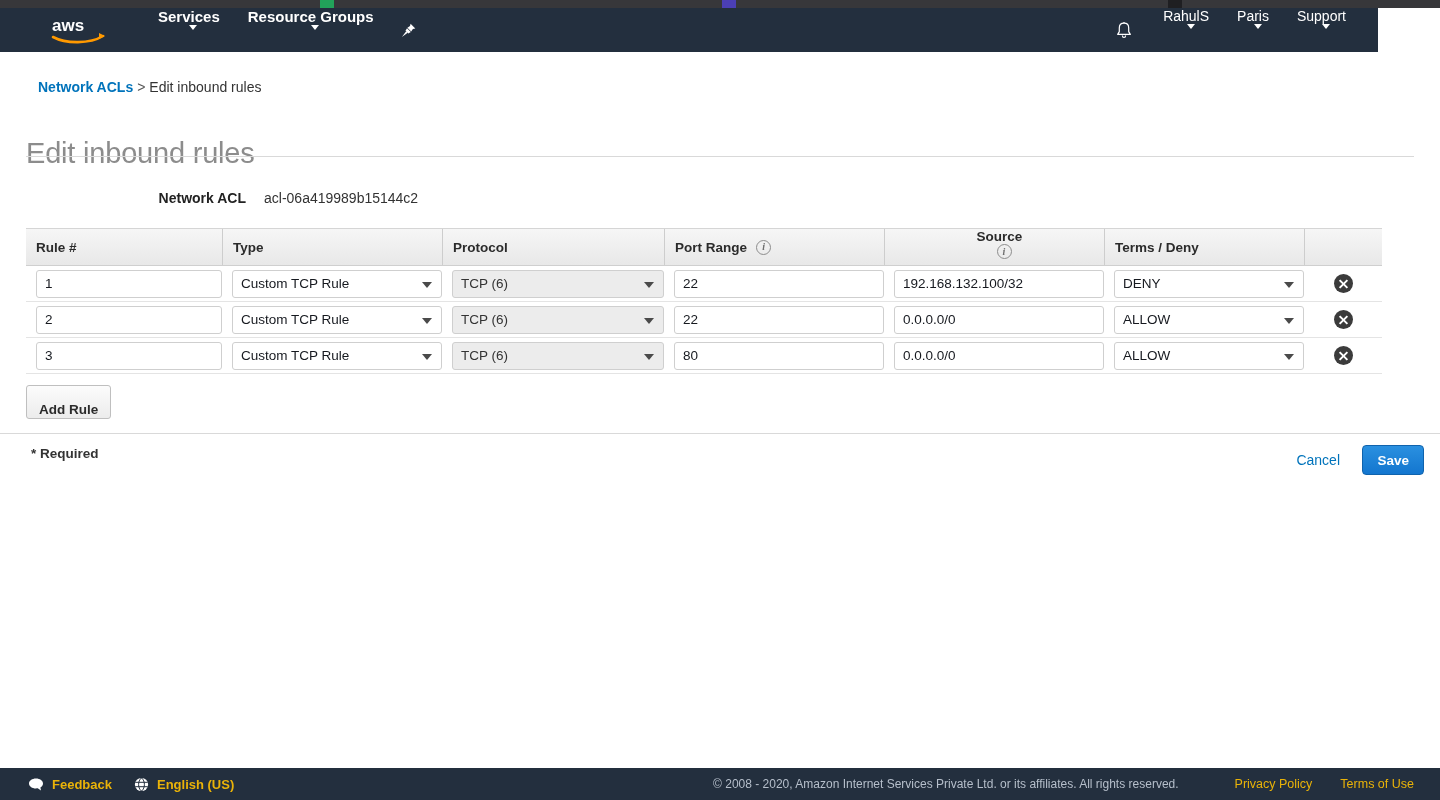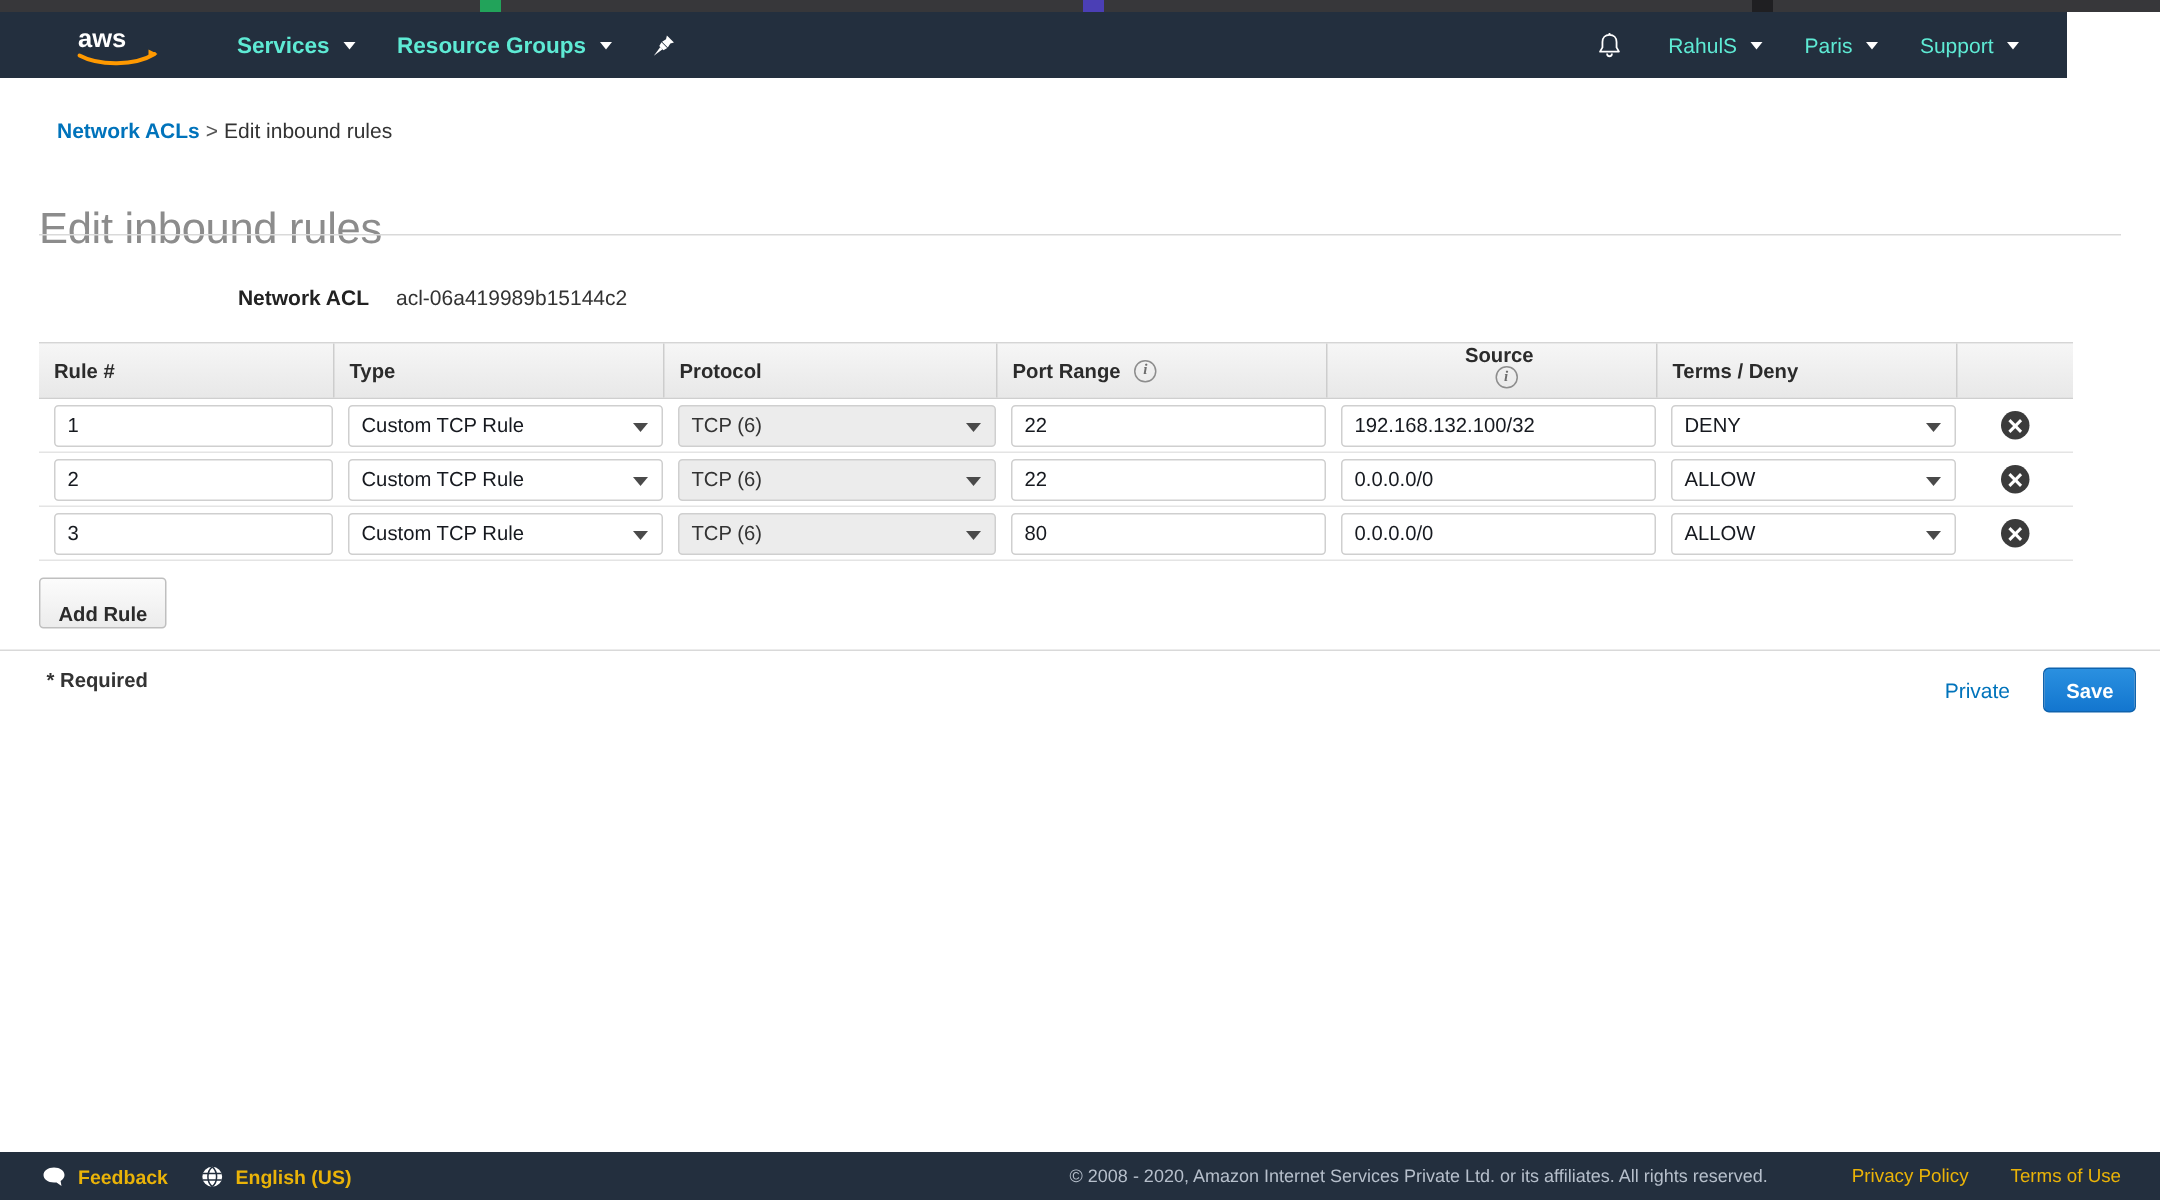--- a/index.html
+++ b/index.html
@@ -32,22 +32,23 @@
     width: 62px; height: 30px;
     margin-left: 50px; margin-right: 32px;
     position: relative;
     display: block;
   }
   .nav-item {
     display: flex; align-items: center;
     height: 44px;
     padding: 0 14px;
     font-size: 15px; font-weight: bold;
-    color: #5eead4; cursor: pointer;
+    color: #ffffff; cursor: pointer;
     white-space: nowrap;
+    flex-direction: column;
   }
   .caret {
     display: inline-block;
     margin-left: 9px;
     width: 0; height: 0;
     border-left: 4.5px solid transparent;
     border-right: 4.5px solid transparent;
     border-top: 5px solid #ffffff;
   }
   .nav-pin { padding: 0 12px; display: flex; align-items: center; height: 44px; cursor: pointer; }
@@ -434,21 +435,21 @@
     <div class="td c-del">
       <button class="del-btn" aria-label="Remove rule"></button>
     </div>
   </div>
 </div>
 
 <button class="add-rule">Add Rule</button>
 
 <div class="actions-rule"></div>
 <div class="required-note">* Required</div>
-<a class="cancel-link" href="#">Private</a>
+<a class="cancel-link" href="#">Cancel</a>
 <button class="save-btn">Save</button>
 
 <div class="site-footer">
   <div class="foot-left">
     <a class="foot-link" href="#">
       <svg width="16" height="15" viewBox="0 0 16 15" style="margin-right:8px">
         <path d="M8 1.4 C4 1.4 1 3.6 1 6.4 C1 9.2 4 11.4 8 11.4 C8.6 11.4 9.2 11.35 9.7 11.25 L13 13.6 L12.4 10.4 C14 9.45 15 8.0 15 6.4 C15 3.6 12 1.4 8 1.4 Z" fill="#ffffff"></path>
       </svg>
       <span>Feedback</span>
     </a>

